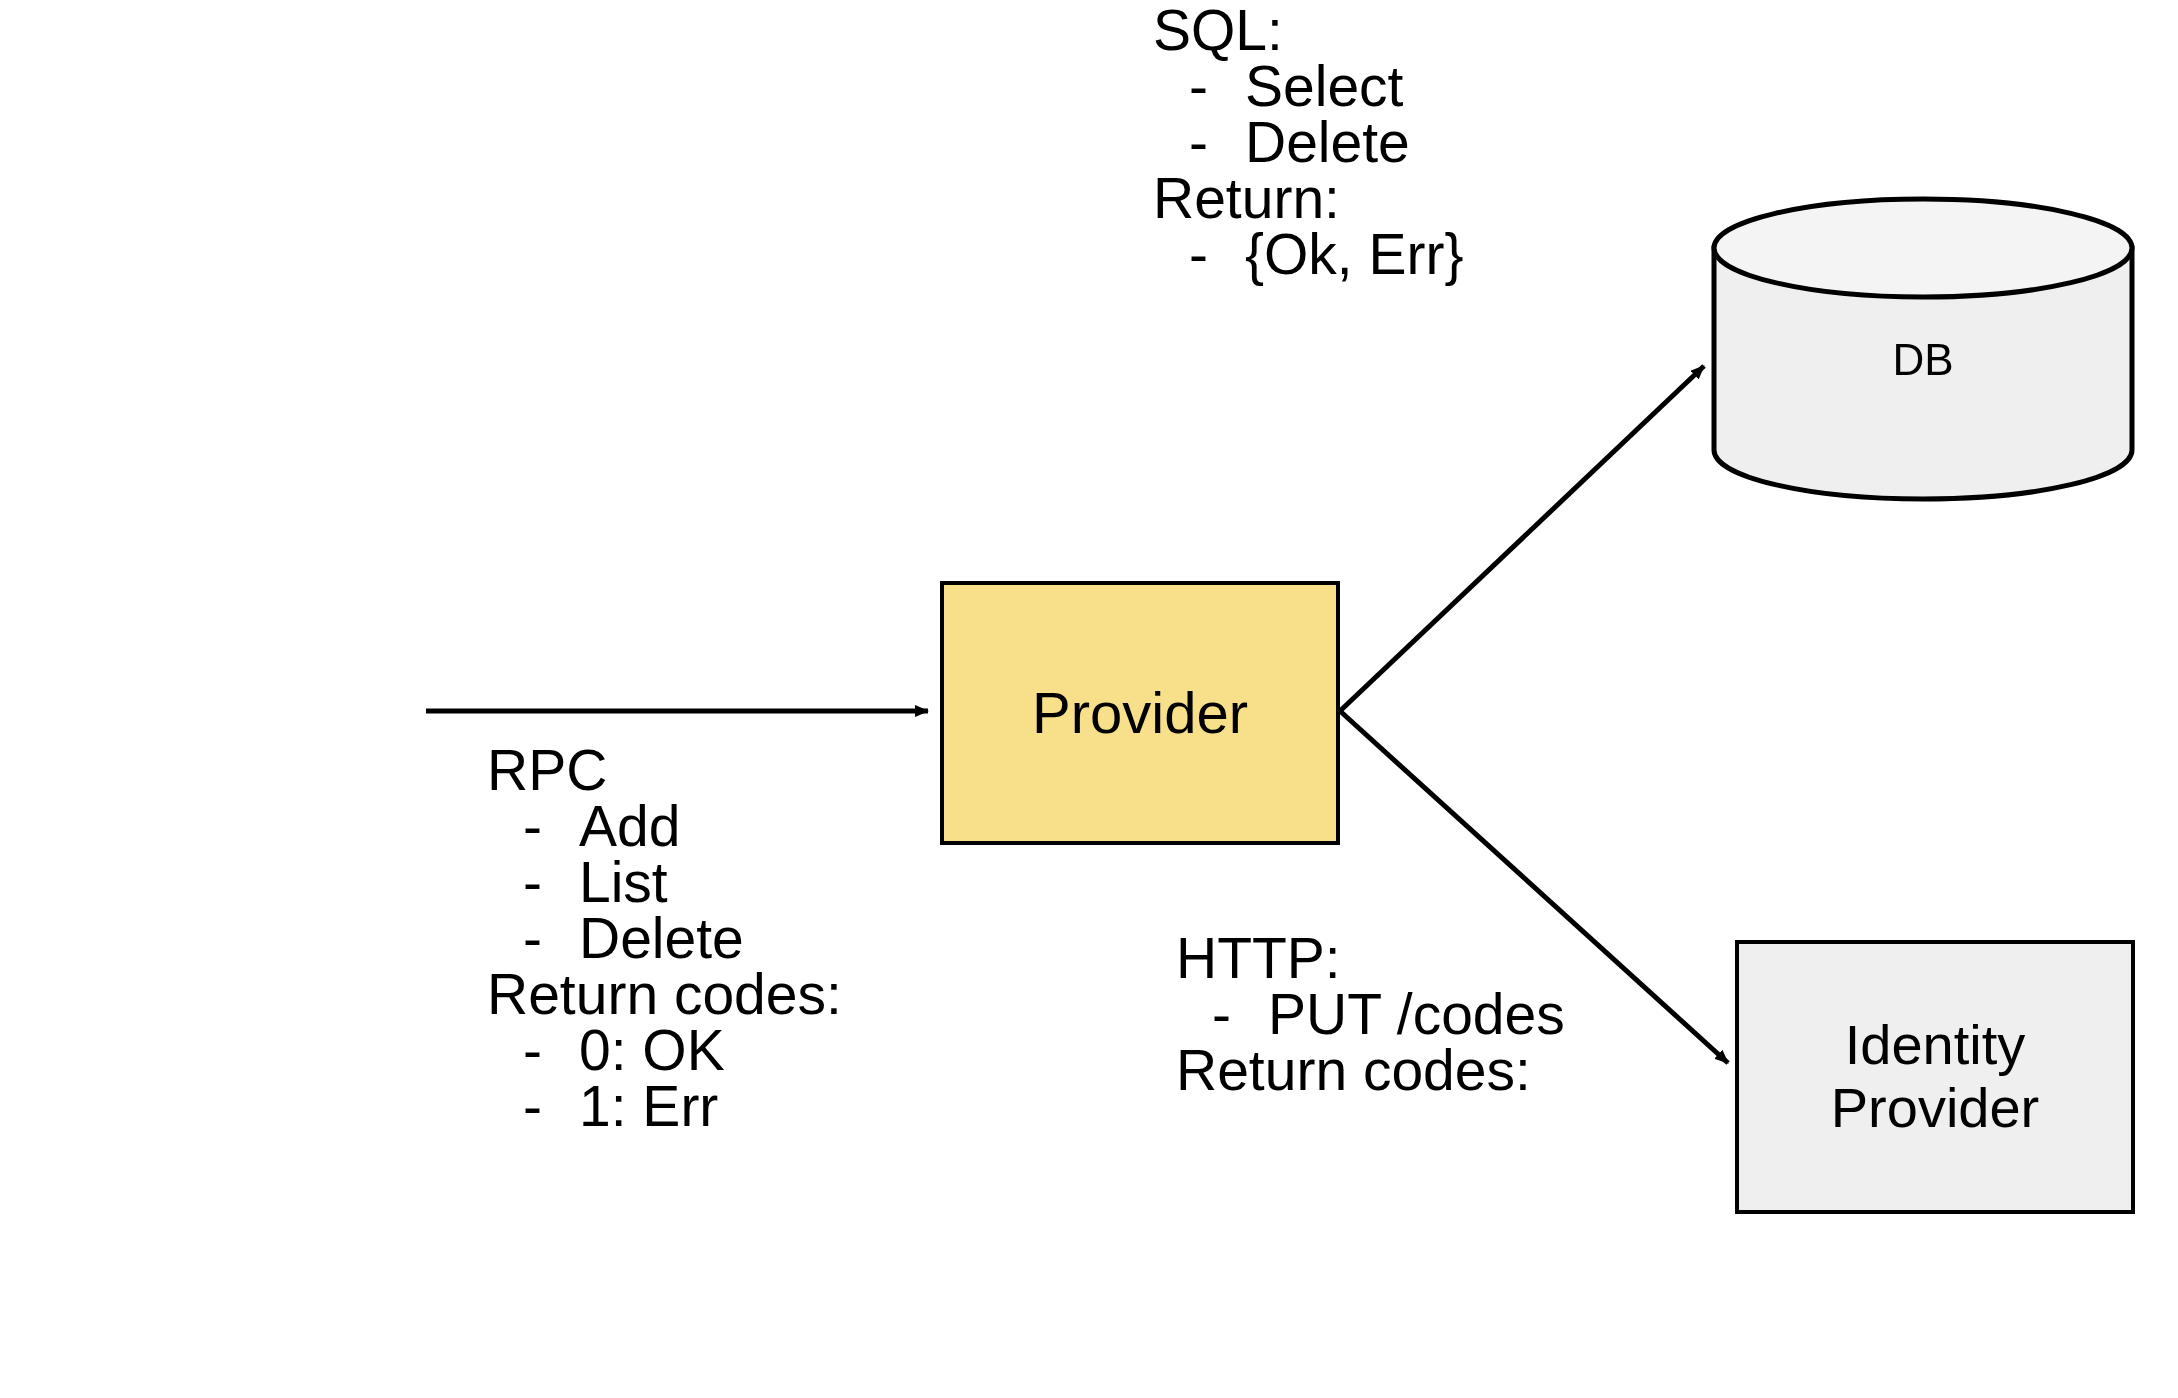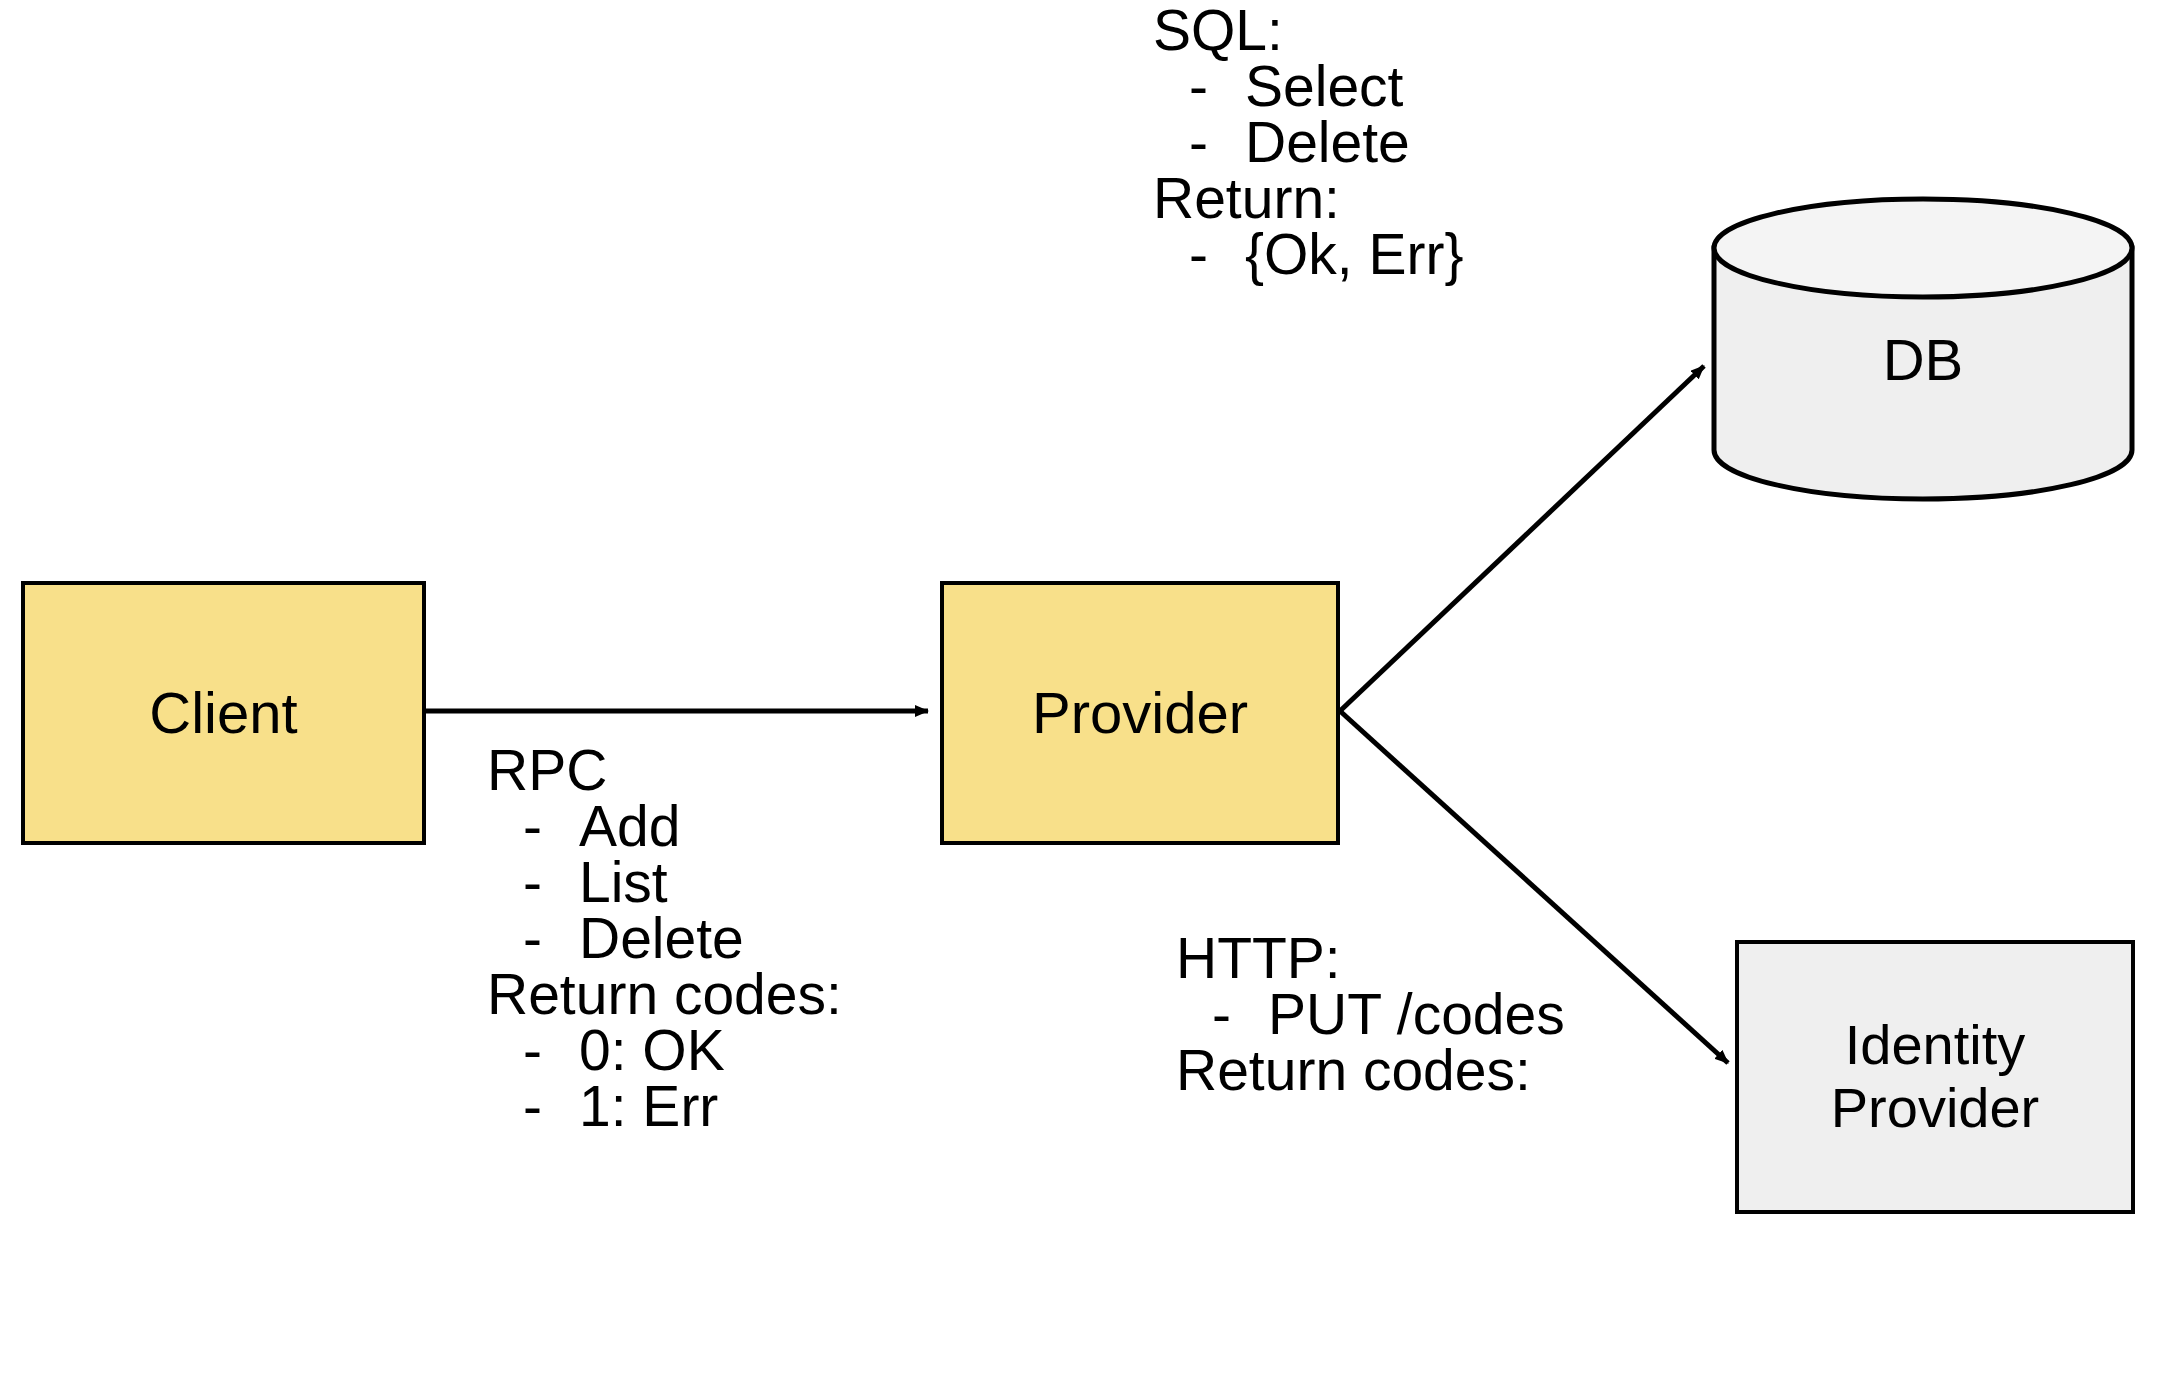--- a/index.html
+++ b/index.html
@@ -63,21 +63,21 @@
     height: 274px;
     background: #EFEFEF;
     font-size: 56px;
   }
   
   .node-db {
     left: 1711px;
     top: 196px;
     width: 424px;
     height: 306px;
-    font-size: 58px;
+    font-size: 44px;
     background: transparent;
     border: none;
   }
   .db-label {
     position: relative;
     z-index: 2;
     margin-top: 22px;
   }
   svg.db-shape {
     position: absolute;
@@ -141,23 +141,20 @@
 
     <g>
       <line x1="1340" y1="711" x2="1704" y2="366" stroke="#000000" stroke-width="5" marker-end="url(#arrowFilled)"></line>
     </g>
 
     <g>
       <line x1="1340" y1="711" x2="1728" y2="1063" stroke="#000000" stroke-width="5" marker-end="url(#arrowFilled)"></line>
     </g>
   </svg>
 
-  <div class="node node-rect node-client">
-    <span>Client</span>
-  </div>
 
   <div class="node node-rect node-backend">
     <span>Provider</span>
   </div>
 
   <div class="node node-db">
     <svg class="db-shape" viewBox="0 0 424 306" xmlns="http://www.w3.org/2000/svg" preserveAspectRatio="none">
       <path d="M3,52 L3,254 A209,49 0 0 0 421,254 L421,52 Z" fill="#EFEFEF" stroke="#000000" stroke-width="5"></path>
       <ellipse cx="212" cy="52" rx="209" ry="49" fill="#F4F4F4" stroke="#000000" stroke-width="5"></ellipse>
     </svg>

